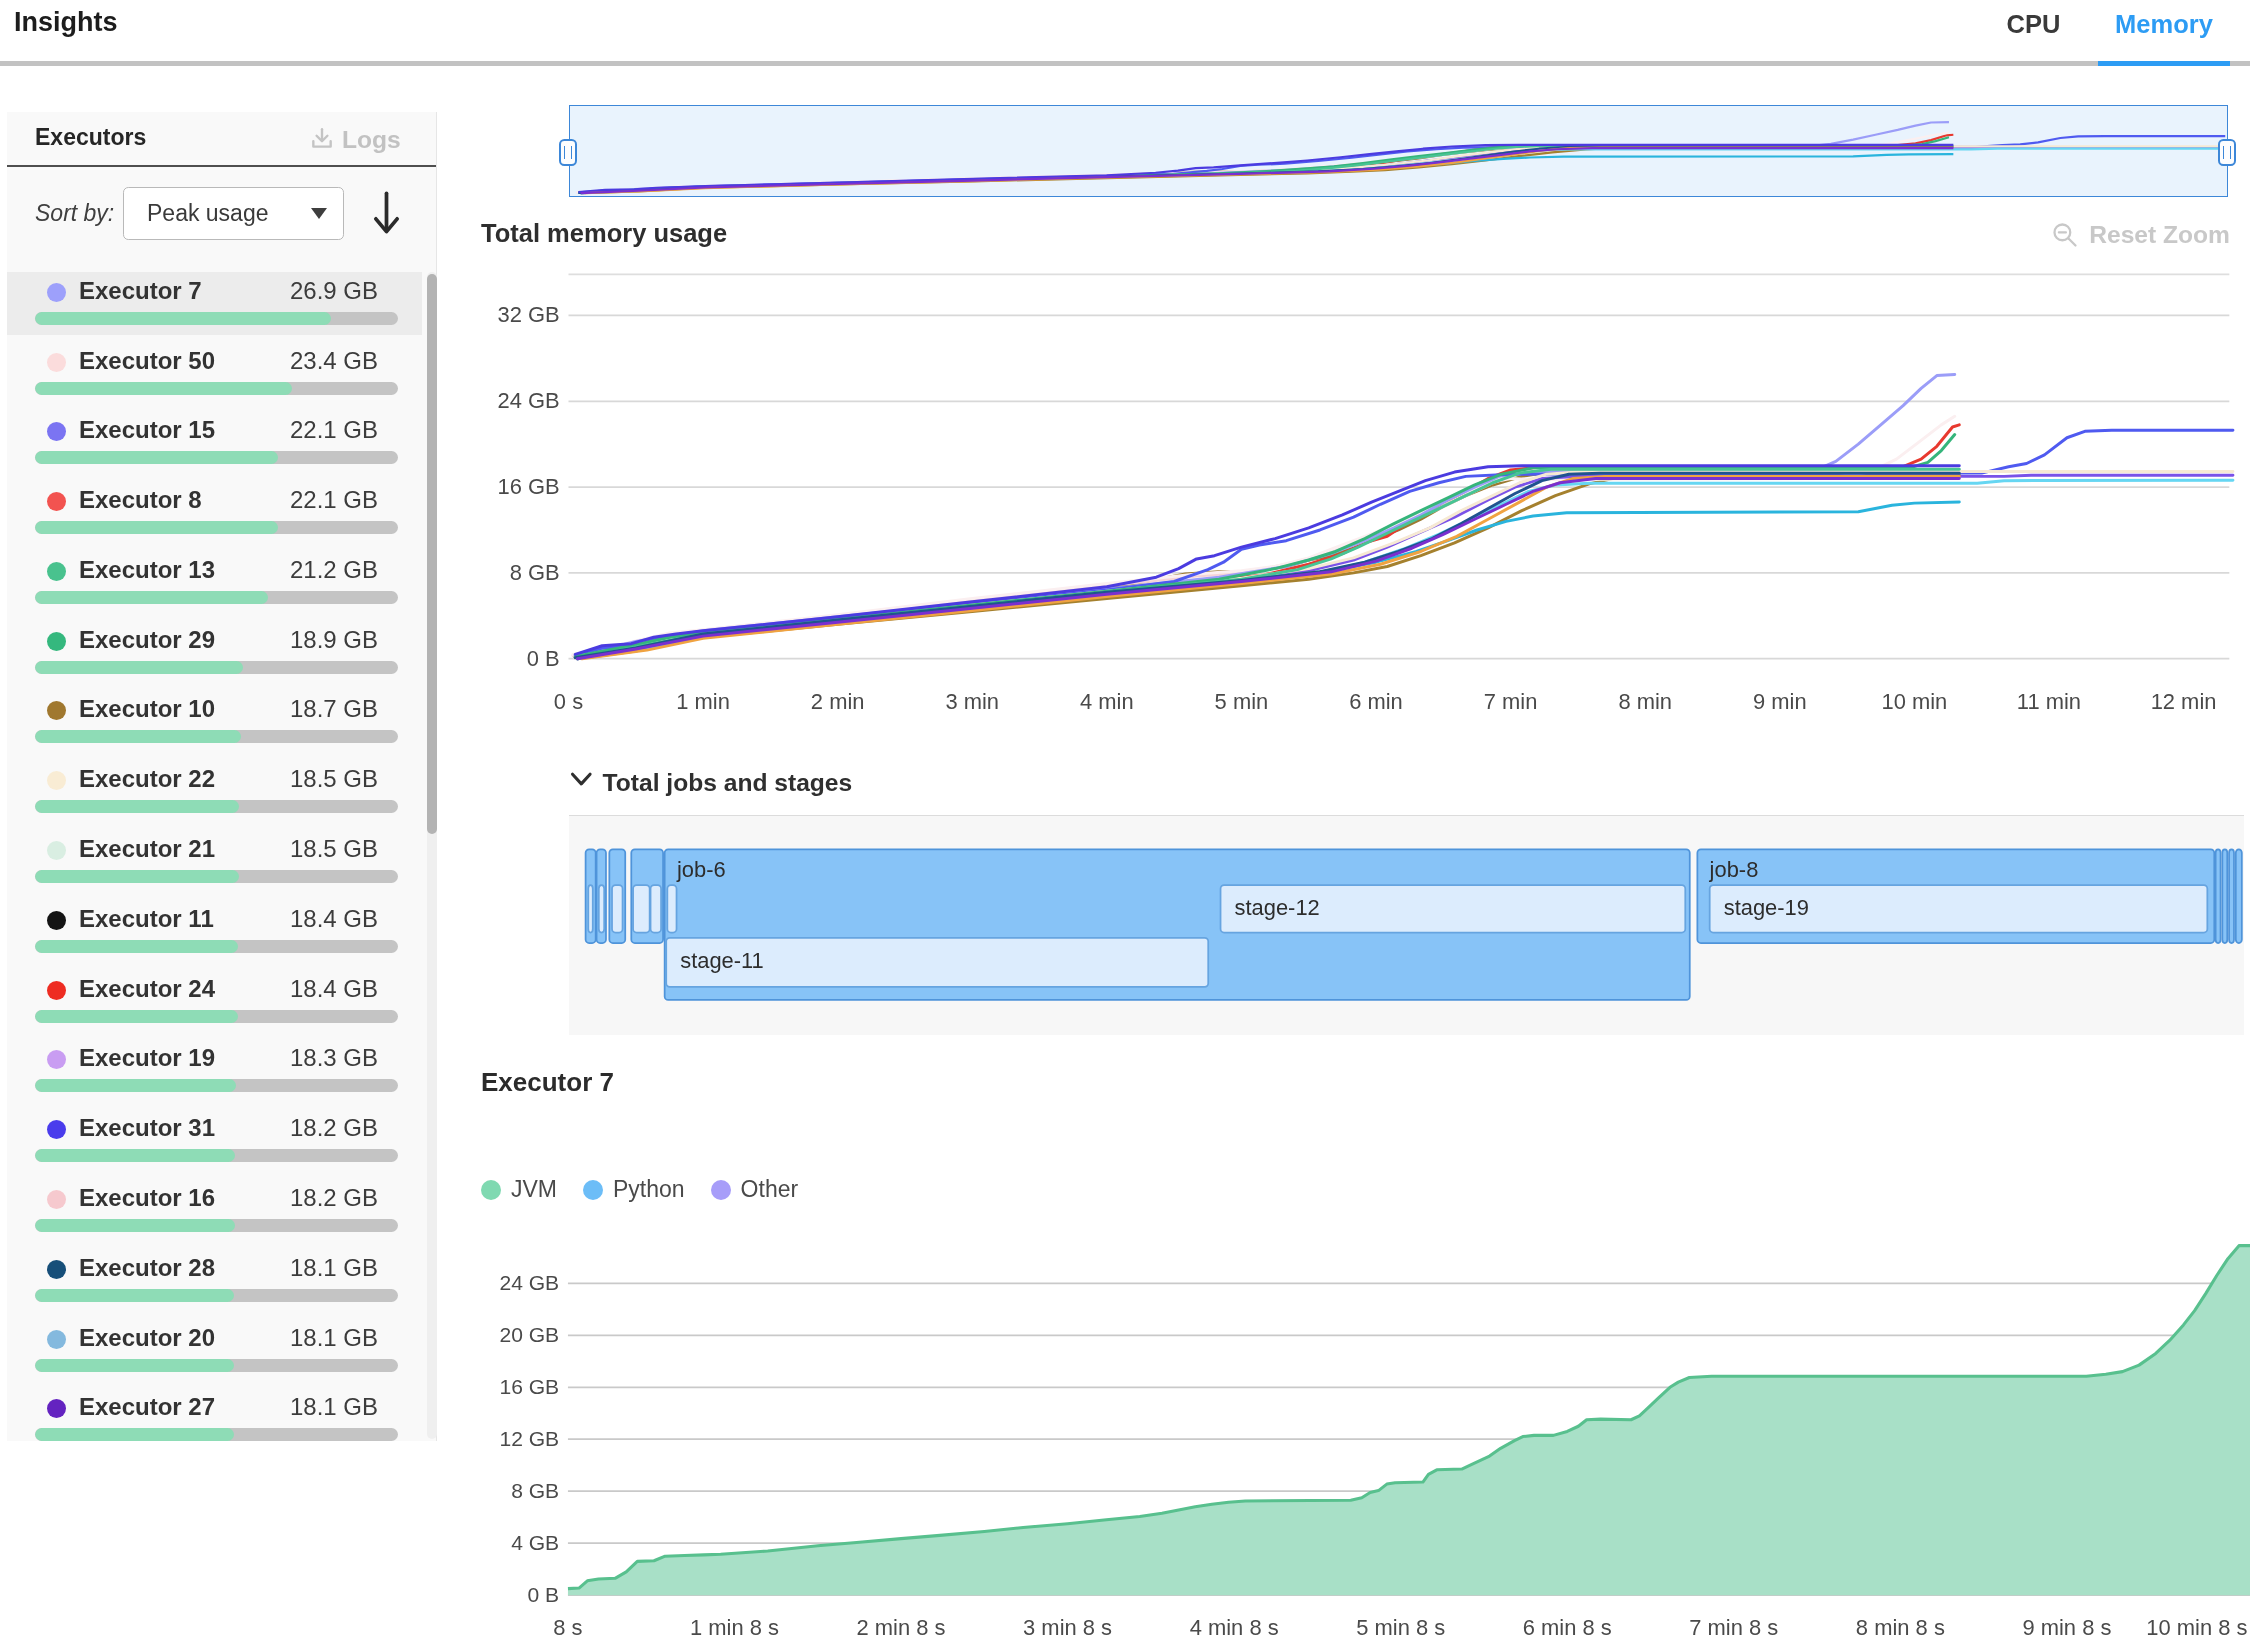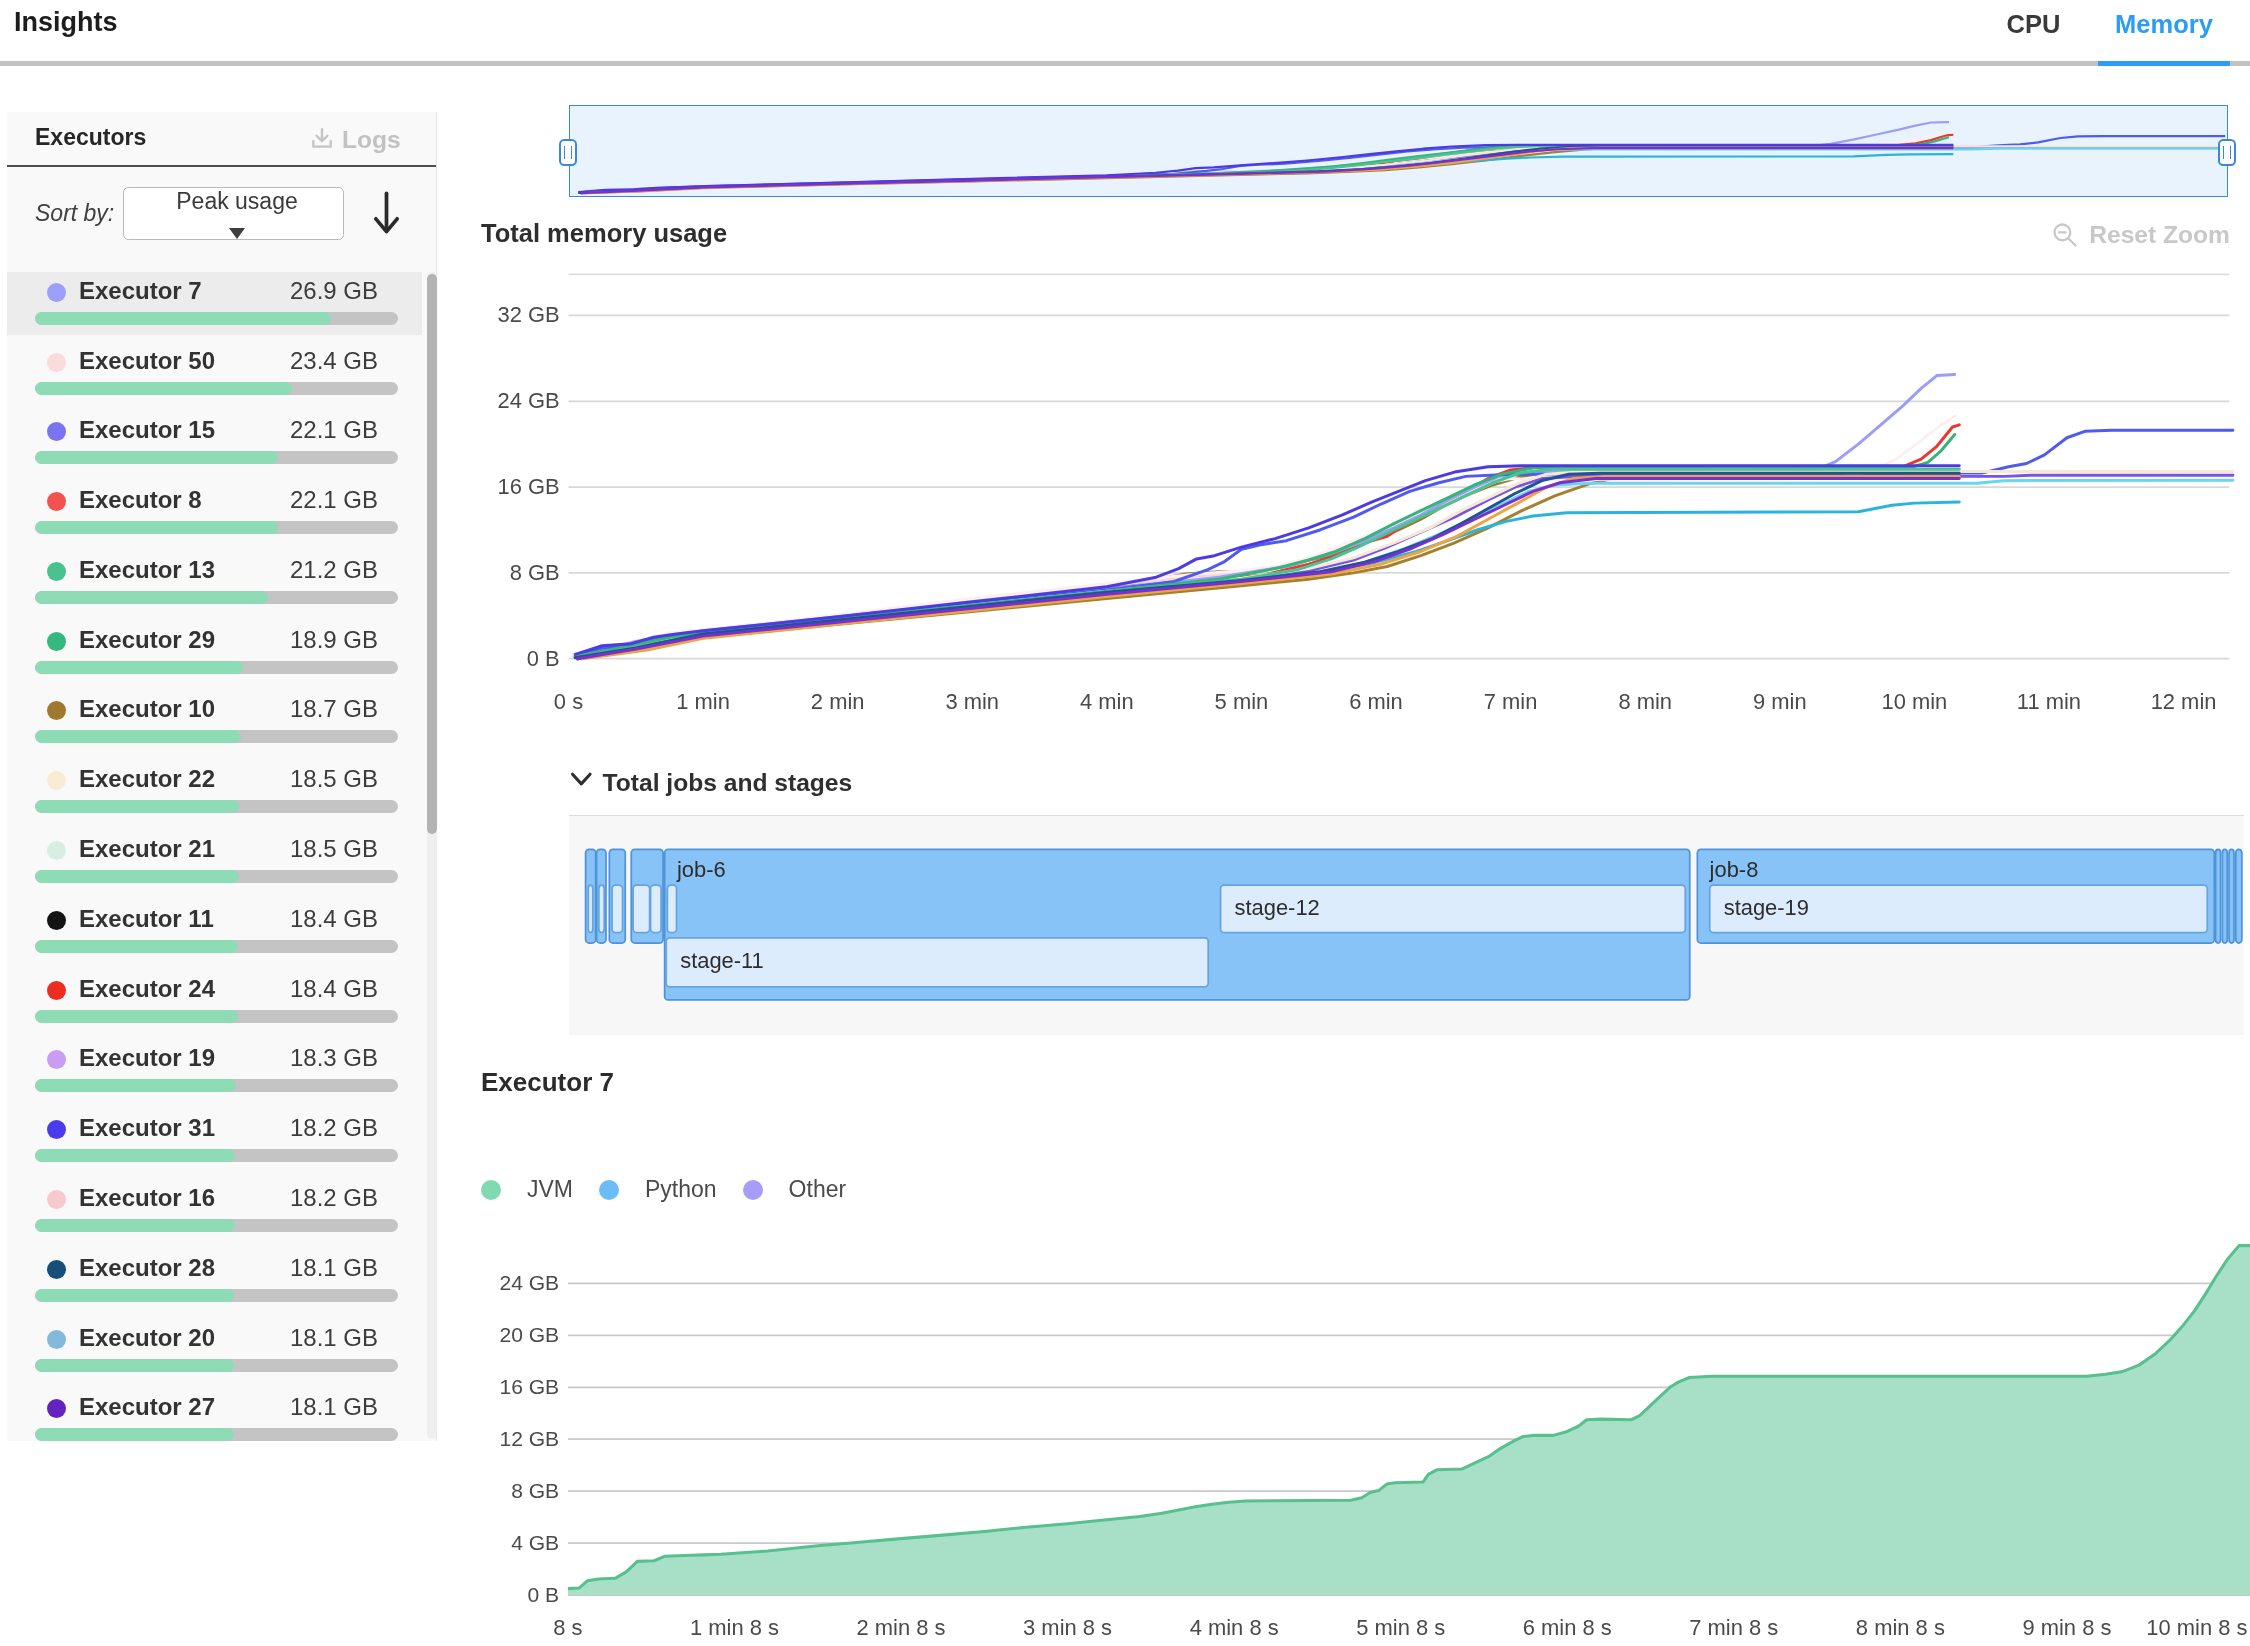--- a/index.html
+++ b/index.html
@@ -16,21 +16,21 @@
   .tab-underline{left:2098px;top:61px;width:132px;height:5.3px;background:#2d9cf4;}
 
   
   .sidebar{left:7px;top:112px;width:429px;height:1329px;background:#f9f9f9;border-right:0.9px solid #e6e6e6;}
   .sb-title{left:28px;top:12.3px;font-size:23px;font-weight:700;color:#262626;position:absolute;}
   .sb-logs{left:302px;top:14px;position:absolute;display:flex;align-items:flex-start;gap:7px;color:#c2c2c2;
            font-size:24.6px;font-weight:600;cursor:pointer;}
   .sb-divider{left:0;top:53px;width:429px;height:1.8px;background:#4f4f4f;position:absolute;}
   .sb-sortlabel{left:28px;top:88px;font-size:23px;color:#3f3f3f;position:absolute;font-style:italic;}
   .sb-select{left:116px;top:75px;width:221px;height:53px;background:#fff;border:1.8px solid #b9b9b9;border-radius:5.3px;
-             position:absolute;display:flex;align-items:center;padding:0 16px 0 23px;box-sizing:border-box;cursor:pointer;flex-direction:column;}
+             position:absolute;display:flex;align-items:center;padding:0 16px 0 23px;box-sizing:border-box;cursor:pointer;}
   .sb-select-value{font-size:23px;color:#3a3a3a;flex:1;}
   .caret{width:0;height:0;border-left:8.8px solid transparent;border-right:8.8px solid transparent;
          border-top:11.4px solid #3e3e3e;}
   .sb-sortdir{left:360px;top:77px;position:absolute;width:39px;height:49px;cursor:pointer;}
 
   .exec-item{position:absolute;left:0;width:415px;height:63px;cursor:pointer;}
   .exec-item.selected{background:#ececec;}
   .exec-dot{position:absolute;left:40px;top:10.5px;width:19.3px;height:19.3px;border-radius:50%;}
   .exec-name{position:absolute;left:72px;top:5.3px;font-size:24px;font-weight:600;color:#333;}
   .exec-val{position:absolute;left:211px;top:5.3px;width:160px;text-align:right;font-size:24px;color:#3c3c3c;}
@@ -51,21 +51,21 @@
               color:#c8c8c8;font-size:24.6px;font-weight:600;cursor:pointer;}
   .jobs-header{left:569px;top:769px;display:flex;align-items:flex-start;gap:9px;cursor:pointer;}
   .jobs-title{font-size:24.6px;font-weight:600;color:#2f2f2f;}
   .gantt-panel{left:569px;top:815px;width:1675px;height:219px;background:#f7f7f7;border-top:1.8px solid #dcdcdc;}
 
   .exec-title{left:481px;top:1067px;font-size:26px;font-weight:600;color:#2b2b2b;}
   .exec-meta{left:481px;top:1120px;display:flex;align-items:center;font-size:24px;color:#565656;}
   .exec-meta b{color:#1f1f1f;font-weight:700;}
   .meta-div{width:1.8px;height:40px;background:#d0d0d0;margin:0 23px;}
   .legend{left:481px;top:1176px;display:flex;align-items:center;gap:26px;}
-  .legend-entry{display:flex;align-items:center;gap:26px;font-size:23px;color:#4a4a4a;}
+  .legend-entry{display:flex;align-items:center;gap:10px;font-size:23px;color:#4a4a4a;}
   .legend-dot{width:20px;height:20px;border-radius:50%;}
 
   svg text{font-family:"Liberation Sans",sans-serif;}
 </style>
 </head>
 <body>
 
 <div id="app">
 
   <div class="abs page-title">Insights</div>

